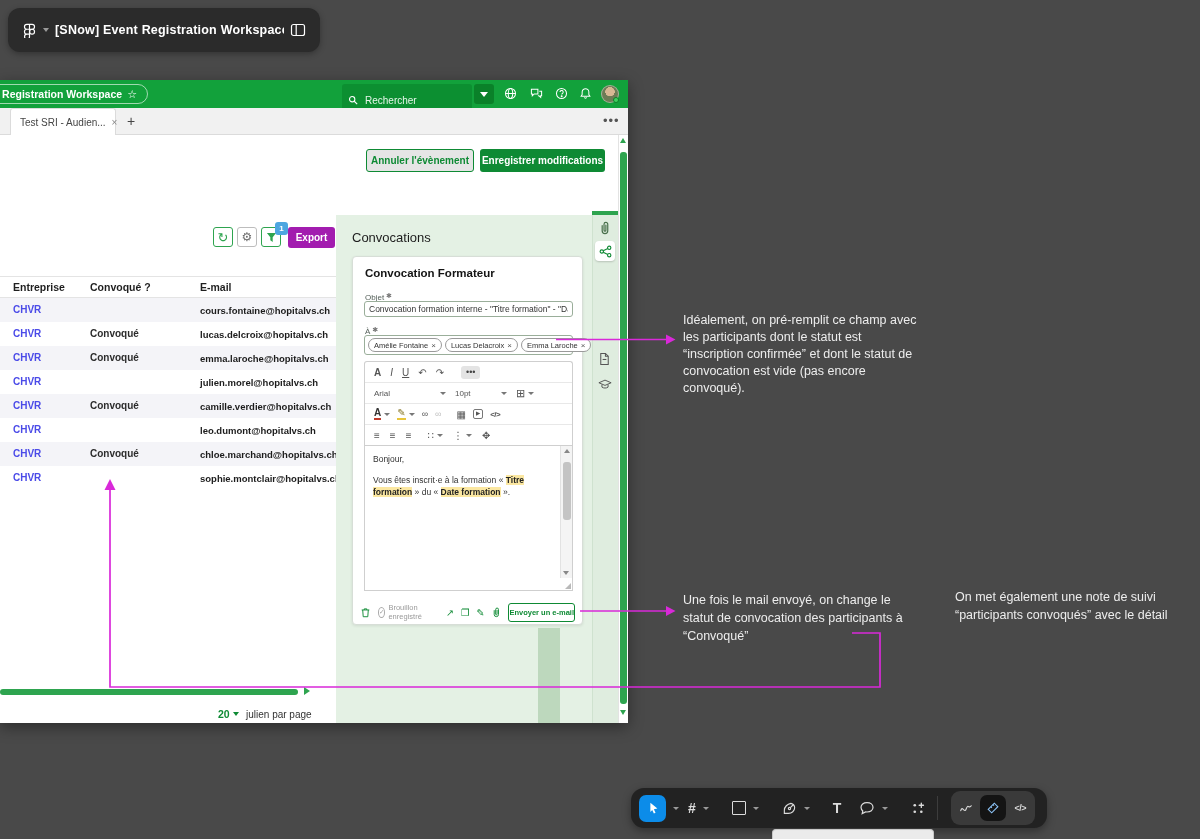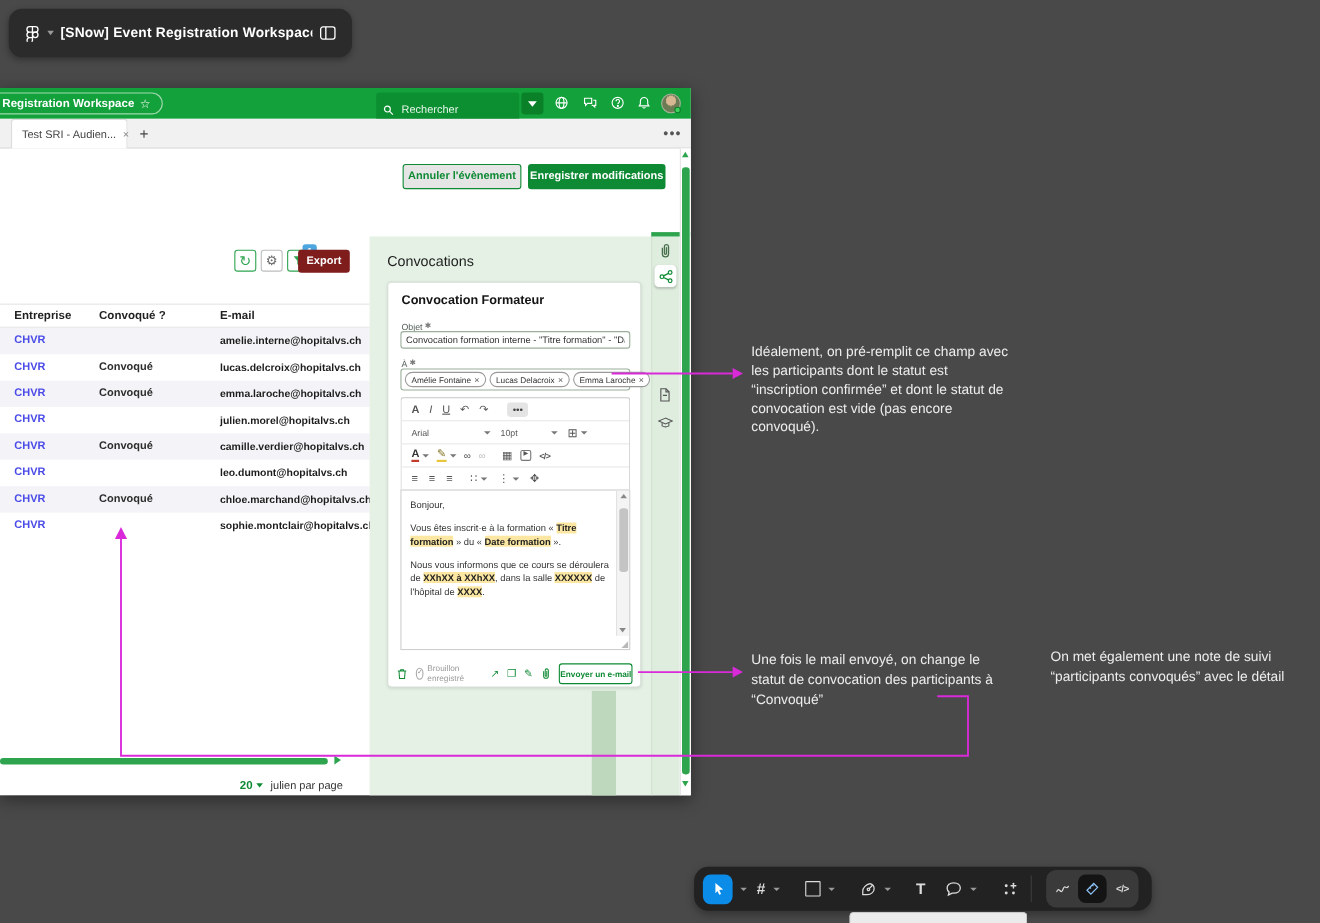--- a/index.html
+++ b/index.html
@@ -48,21 +48,21 @@
                border-radius:3px;color:#0E8A34;font-weight:700;font-size:10px;display:flex;align-items:center;justify-content:center}
   .btn-fill{left:480px;top:69px;width:125px;height:23px;background:#0E8A34;border-radius:3px;color:#fff;
             font-weight:700;font-size:10px;display:flex;align-items:center;justify-content:center}
 
   
   .icbtn{width:20px;height:20px;border-radius:3px;display:flex;align-items:center;justify-content:center;background:#fff}
   .grn{border:1px solid #2EA44F;color:#2EA44F}
   .gry{border:1px solid #BDBDBD;color:#6d6d6d}
   .badge{left:13px;top:-6px;width:13px;height:13px;background:#4DA6E0;border-radius:3px;color:#fff;
          font-size:8px;font-weight:700;display:flex;align-items:center;justify-content:center}
-  .exp{left:271px;top:147px;width:47px;height:21px;background:#7f1d1d;border-radius:3px;color:#fff;
+  .exp{left:288px;top:147px;width:47px;height:21px;background:#a21caf;border-radius:3px;color:#fff;
        font-weight:700;font-size:10px;display:flex;align-items:center;justify-content:center}
 
   
   .thead{left:0;top:196px;width:336px;height:22px;border-top:1px solid #E4E4E4;border-bottom:1px solid #E4E4E4;
          font-size:10.5px;font-weight:700;color:#1f1f1f}
   .trow{left:0;width:336px;height:24px;font-size:9.5px}
   .alt{background:#F4F4F8}
   .c1{position:absolute;left:13px;top:6px;color:#4B4BE8;font-weight:700;text-decoration:none;font-size:10px}
   .c2{position:absolute;left:90px;top:6px;color:#2c2c2c;font-weight:600;font-size:10px}
   .c3{position:absolute;left:200px;top:6.5px;color:#1c1c1c;font-weight:600}
@@ -252,21 +252,21 @@
     <div class="a exp">Export</div>
 
     <div class="a thead">
       <span class="hc1">Entreprise</span>
       <span class="hc2">Convoqué ?</span>
       <span class="hc3">E-mail</span>
     </div>
     <div class="a trow alt" style="top:218px">
       <a class="c1" href="#">CHVR</a>
       <span class="c2"></span>
-      <span class="c3">amelie.interne@hopitalvs.ch</span>
+      <span class="c3">cours.fontaine@hopitalvs.ch</span>
     </div>
     <div class="a trow" style="top:242px">
       <a class="c1" href="#">CHVR</a>
       <span class="c2">Convoqué</span>
       <span class="c3">lucas.delcroix@hopitalvs.ch</span>
     </div>
     <div class="a trow alt" style="top:266px">
       <a class="c1" href="#">CHVR</a>
       <span class="c2">Convoqué</span>
       <span class="c3">emma.laroche@hopitalvs.ch</span>
@@ -385,21 +385,20 @@
                 <span class="tri-dn-s"></span>
             </span>
             <span style="font-size:10px">✥</span>
           </div>
         </div>
 
         <div class="a ebody">
           <div class="etext">
               <p><span>Bonjour,</span></p>
               <p><span>Vous êtes inscrit·e à la formation « </span><span class="hl">Titre formation</span><span> » du « </span><span class="hl">Date formation</span><span> ».</span></p>
-              <p><span>Nous vous informons que ce cours se déroulera de </span><span class="hl">XXhXX à XXhXX</span><span>, dans la salle </span><span class="hl">XXXXXX</span><span> de l'hôpital de </span><span class="hl">XXXX</span><span>.</span></p>
             </div>
           <div class="escroll">
             <div class="tri-up-d"></div>
             <div class="ethumb"></div>
             <div class="tri-dn-d"></div>
           </div>
           <div class="resz"></div>
         </div>
 
         <div class="a cfoot">

